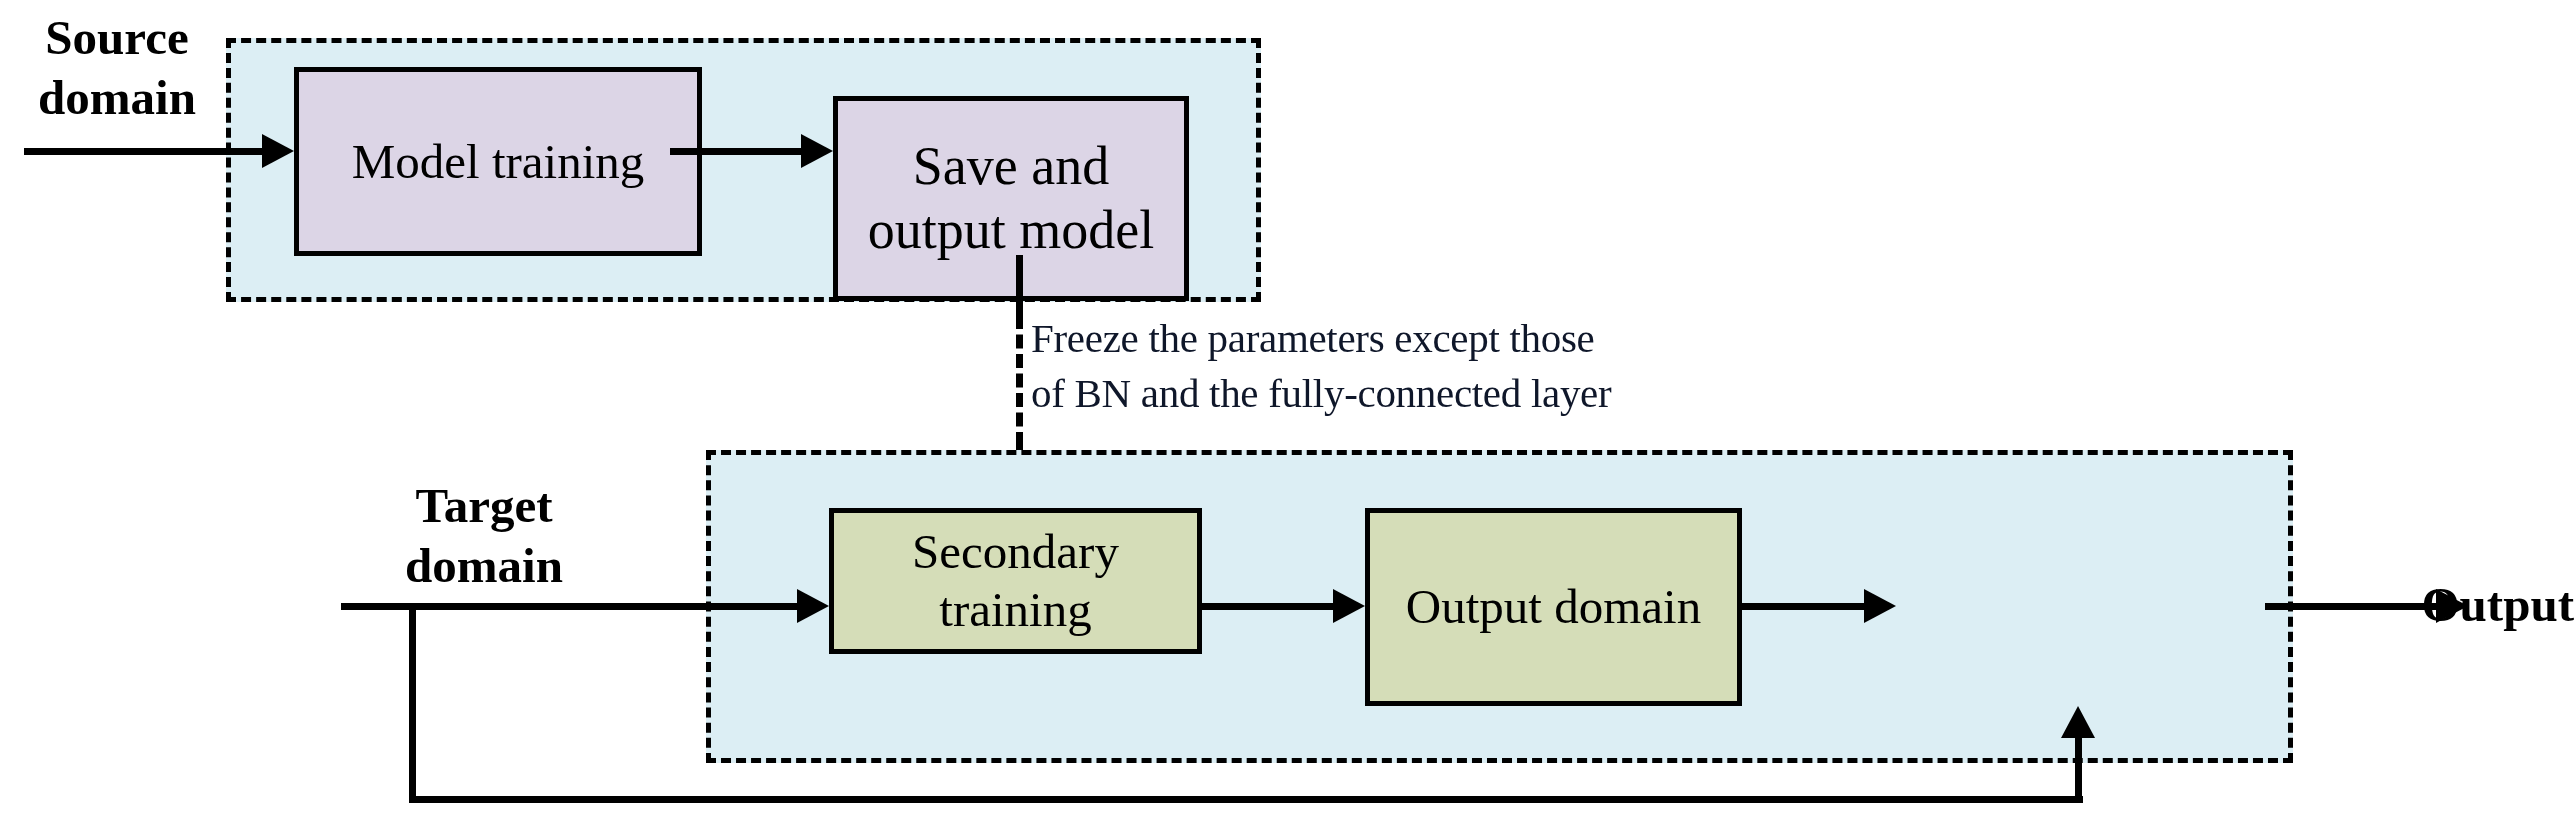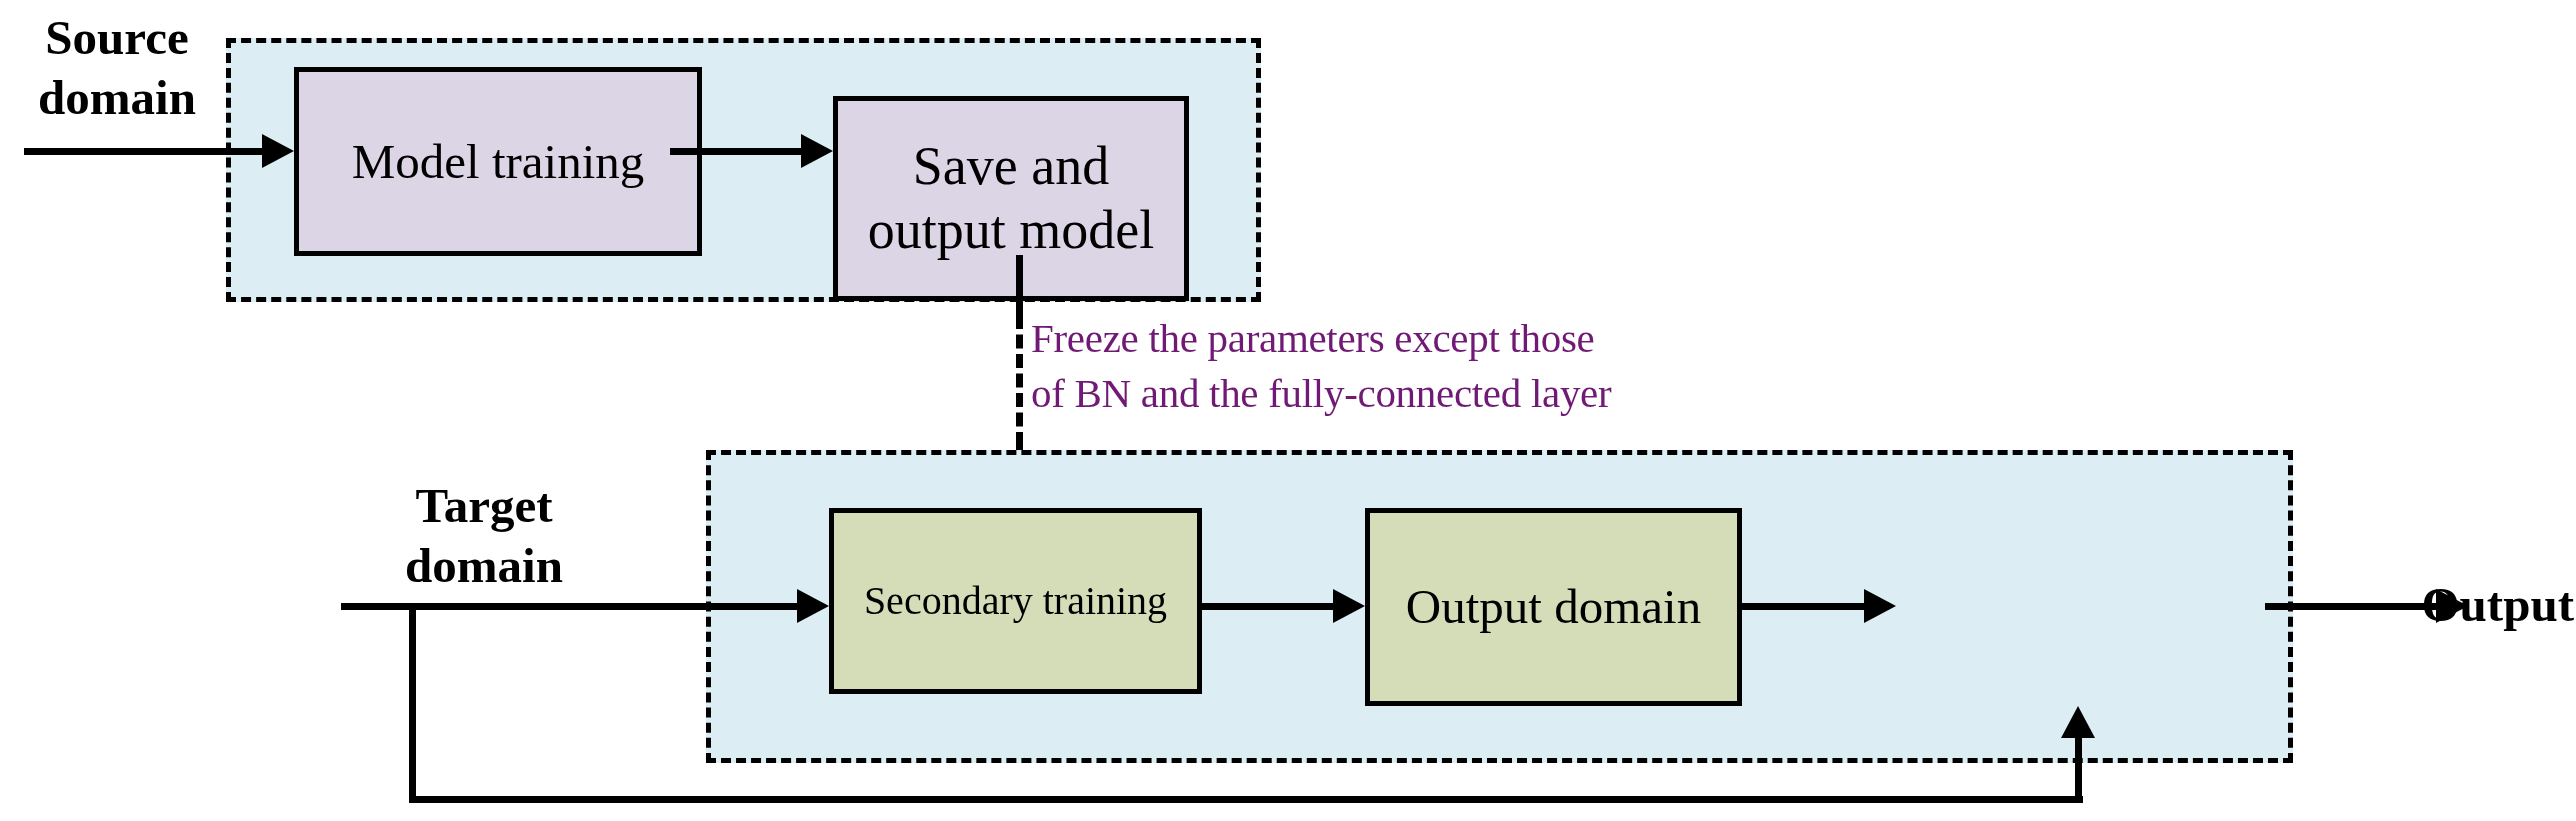--- a/index.html
+++ b/index.html
@@ -33,21 +33,21 @@
     color:#000000;
     font-weight:400;
   }
   .box-purple{ background:#dcd5e6; }
   .box-green { background:#d5ddb8; }
 
   .box .label{ display:block; padding:0 6.3px; }
 
   #box-model-training      { left:294px;  top:67px;  width:408px; height:189px; font-size:49px; }
   #box-save-output         { left:833px; top:52px;  width:356px; height:205px; font-size:54px;margin-top:44px; }
-  #box-secondary-training  { left:829px; top:508px; width:373px; height:186px; font-size:40px; }
+  #box-secondary-training  { left:829px; top:508px; width:373px; height:146px; font-size:49px; }
   #box-output-model        { left:1365px; top:508px; width:377px; height:198px; font-size:49px; }
   #box-model-prediction    { left:1896px; top:508px; width:369px; height:198px; font-size:49px; }
 
   
   .ext-label{
     position:absolute;
     font-weight:bold;
     color:#000000;
     text-align:center;
     line-height:1.22;
@@ -56,21 +56,21 @@
   #label-source-domain{ left:8px;   top:8px;  width:218px; font-size:49px; text-align:center;}
   #label-target-domain{ left:349px;  top:476px; width:270px; font-size:49px; text-align:center;}
   #label-output       { left:2344px; top:575px; width:230px; font-size:49px; text-align:right;}
 
   
   #annotation-freeze{
     position:absolute;
     left:1031px; top:311px; width:793px;
     font-size:41px;
     line-height:1.33;
-    color:#701a75;
+    color:#0f172a;
     white-space:pre-line;
     letter-spacing:-0.3px;
   }
 
   
   .hline{ position:absolute; background:#000000; height:7.1px; }
   .vline{ position:absolute; background:#000000; width:7.1px; }
 
   
   .arrow-right{

